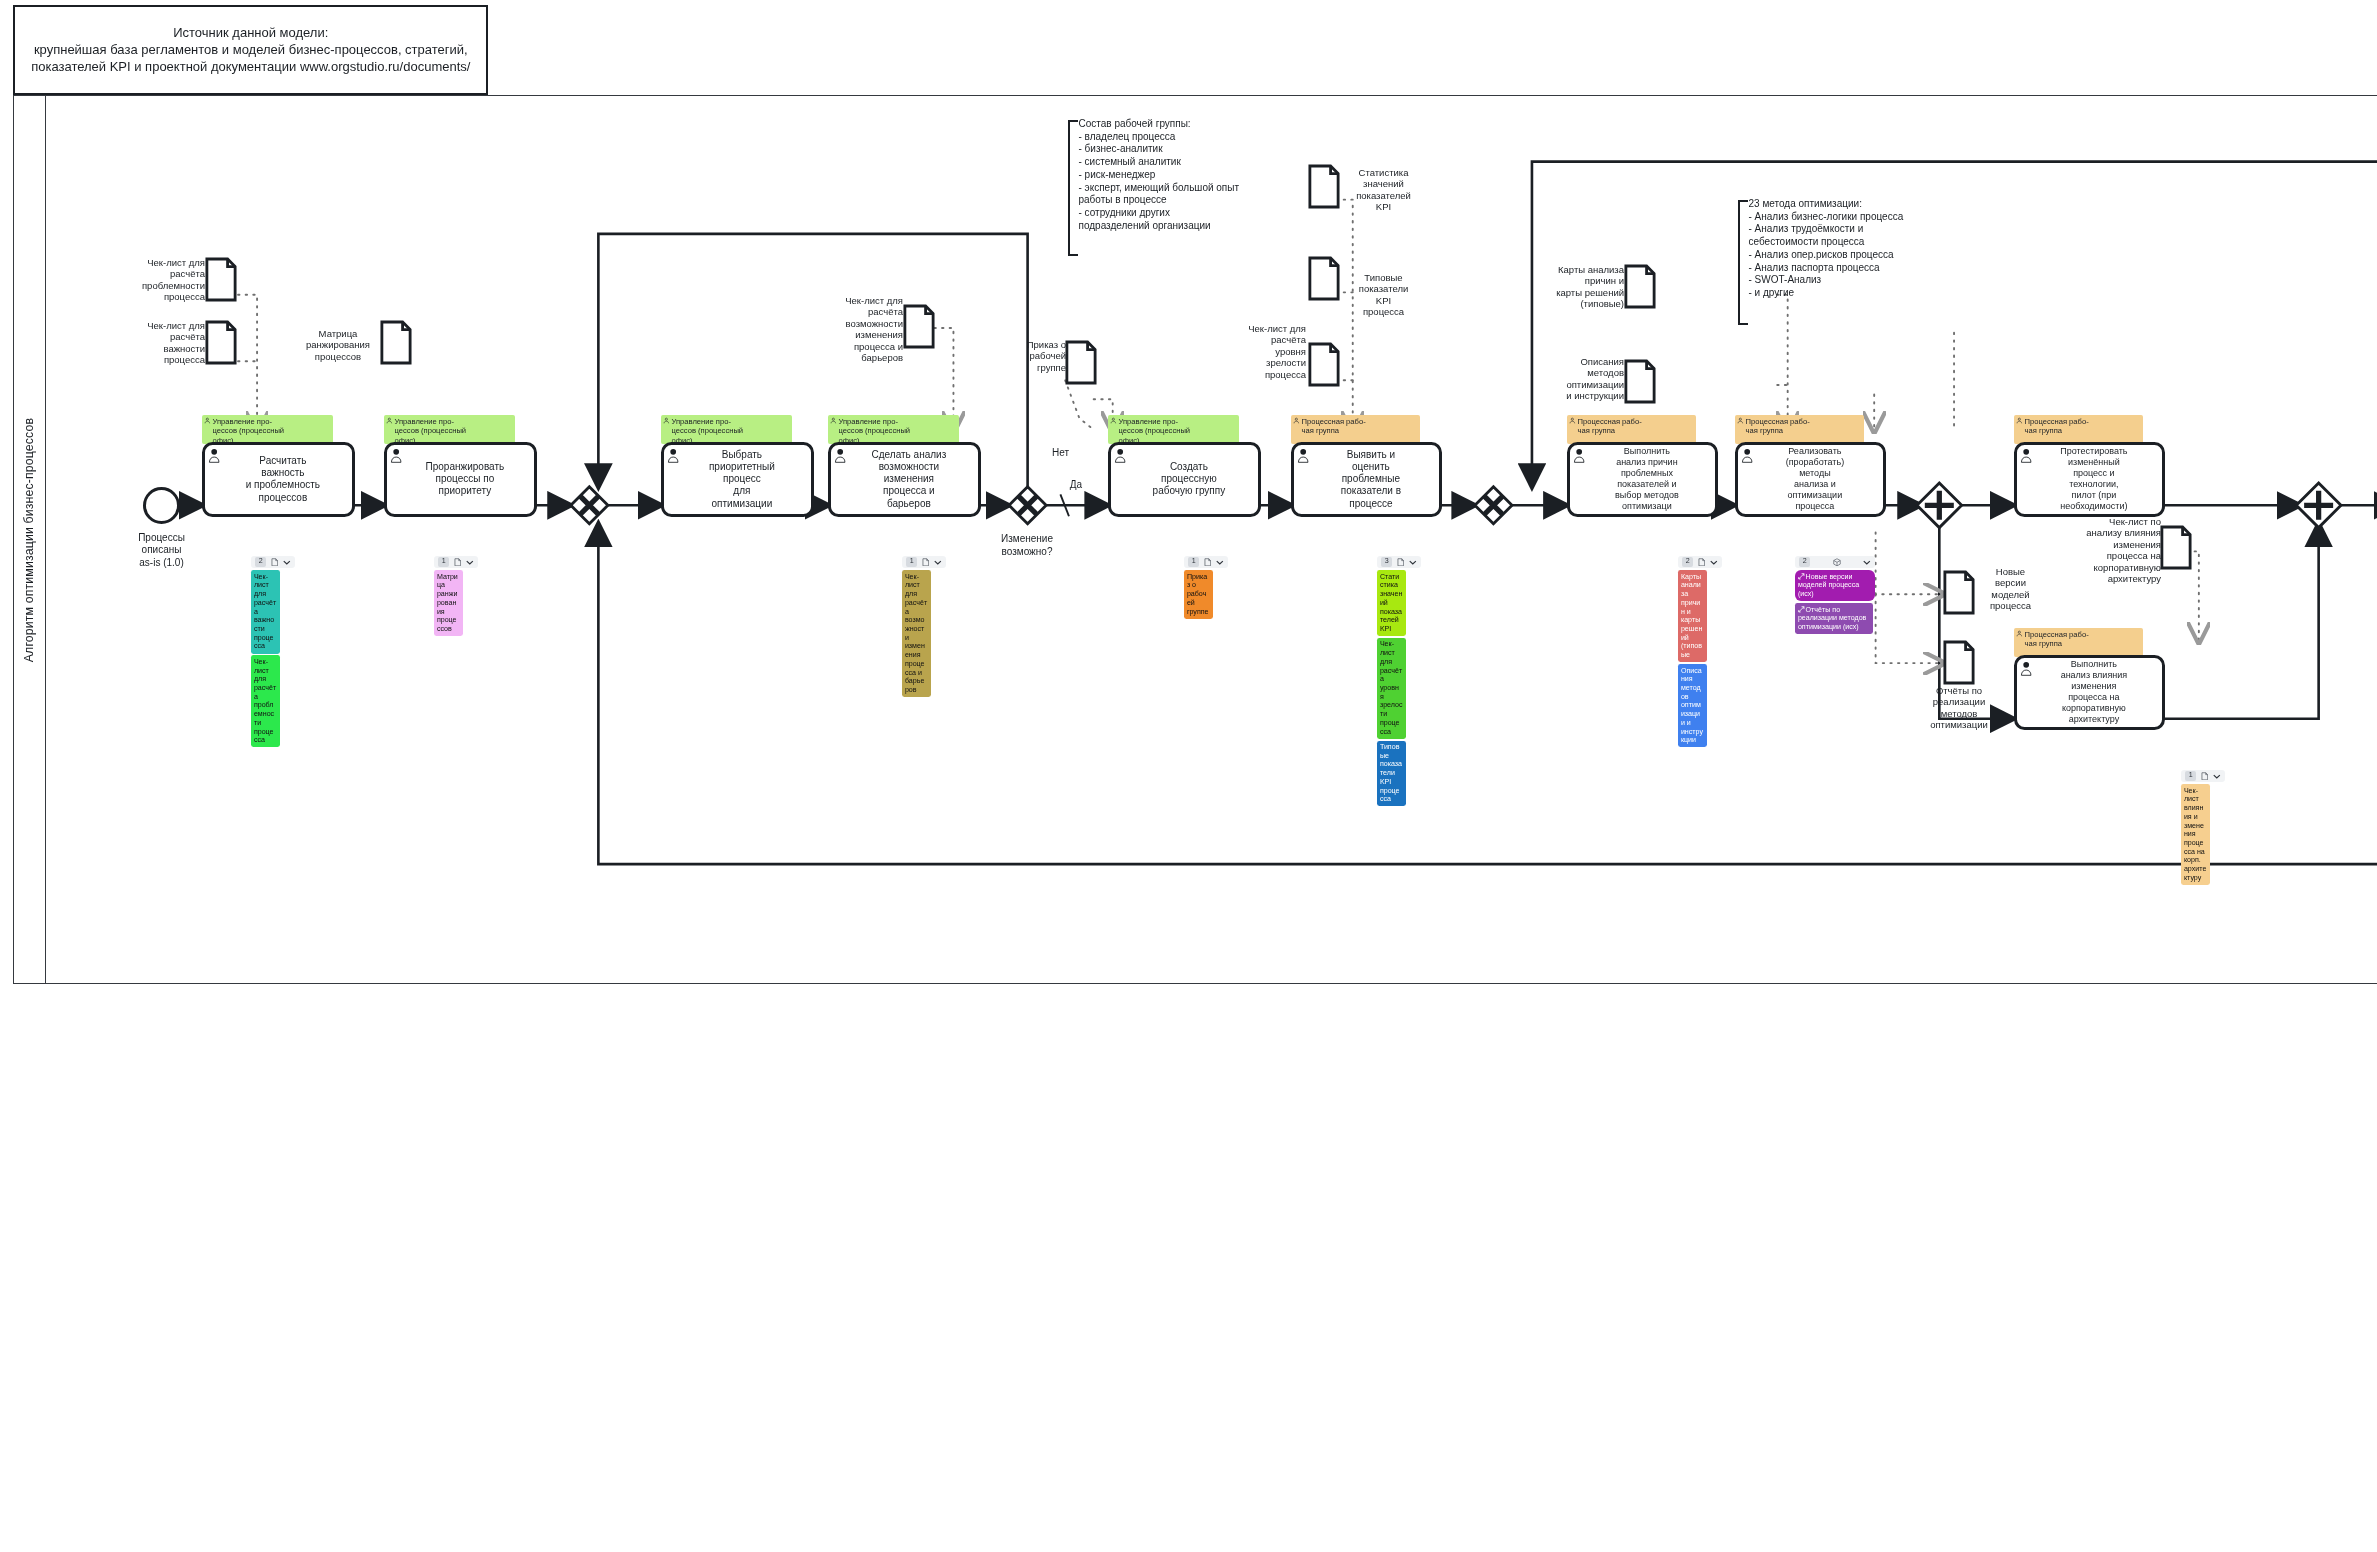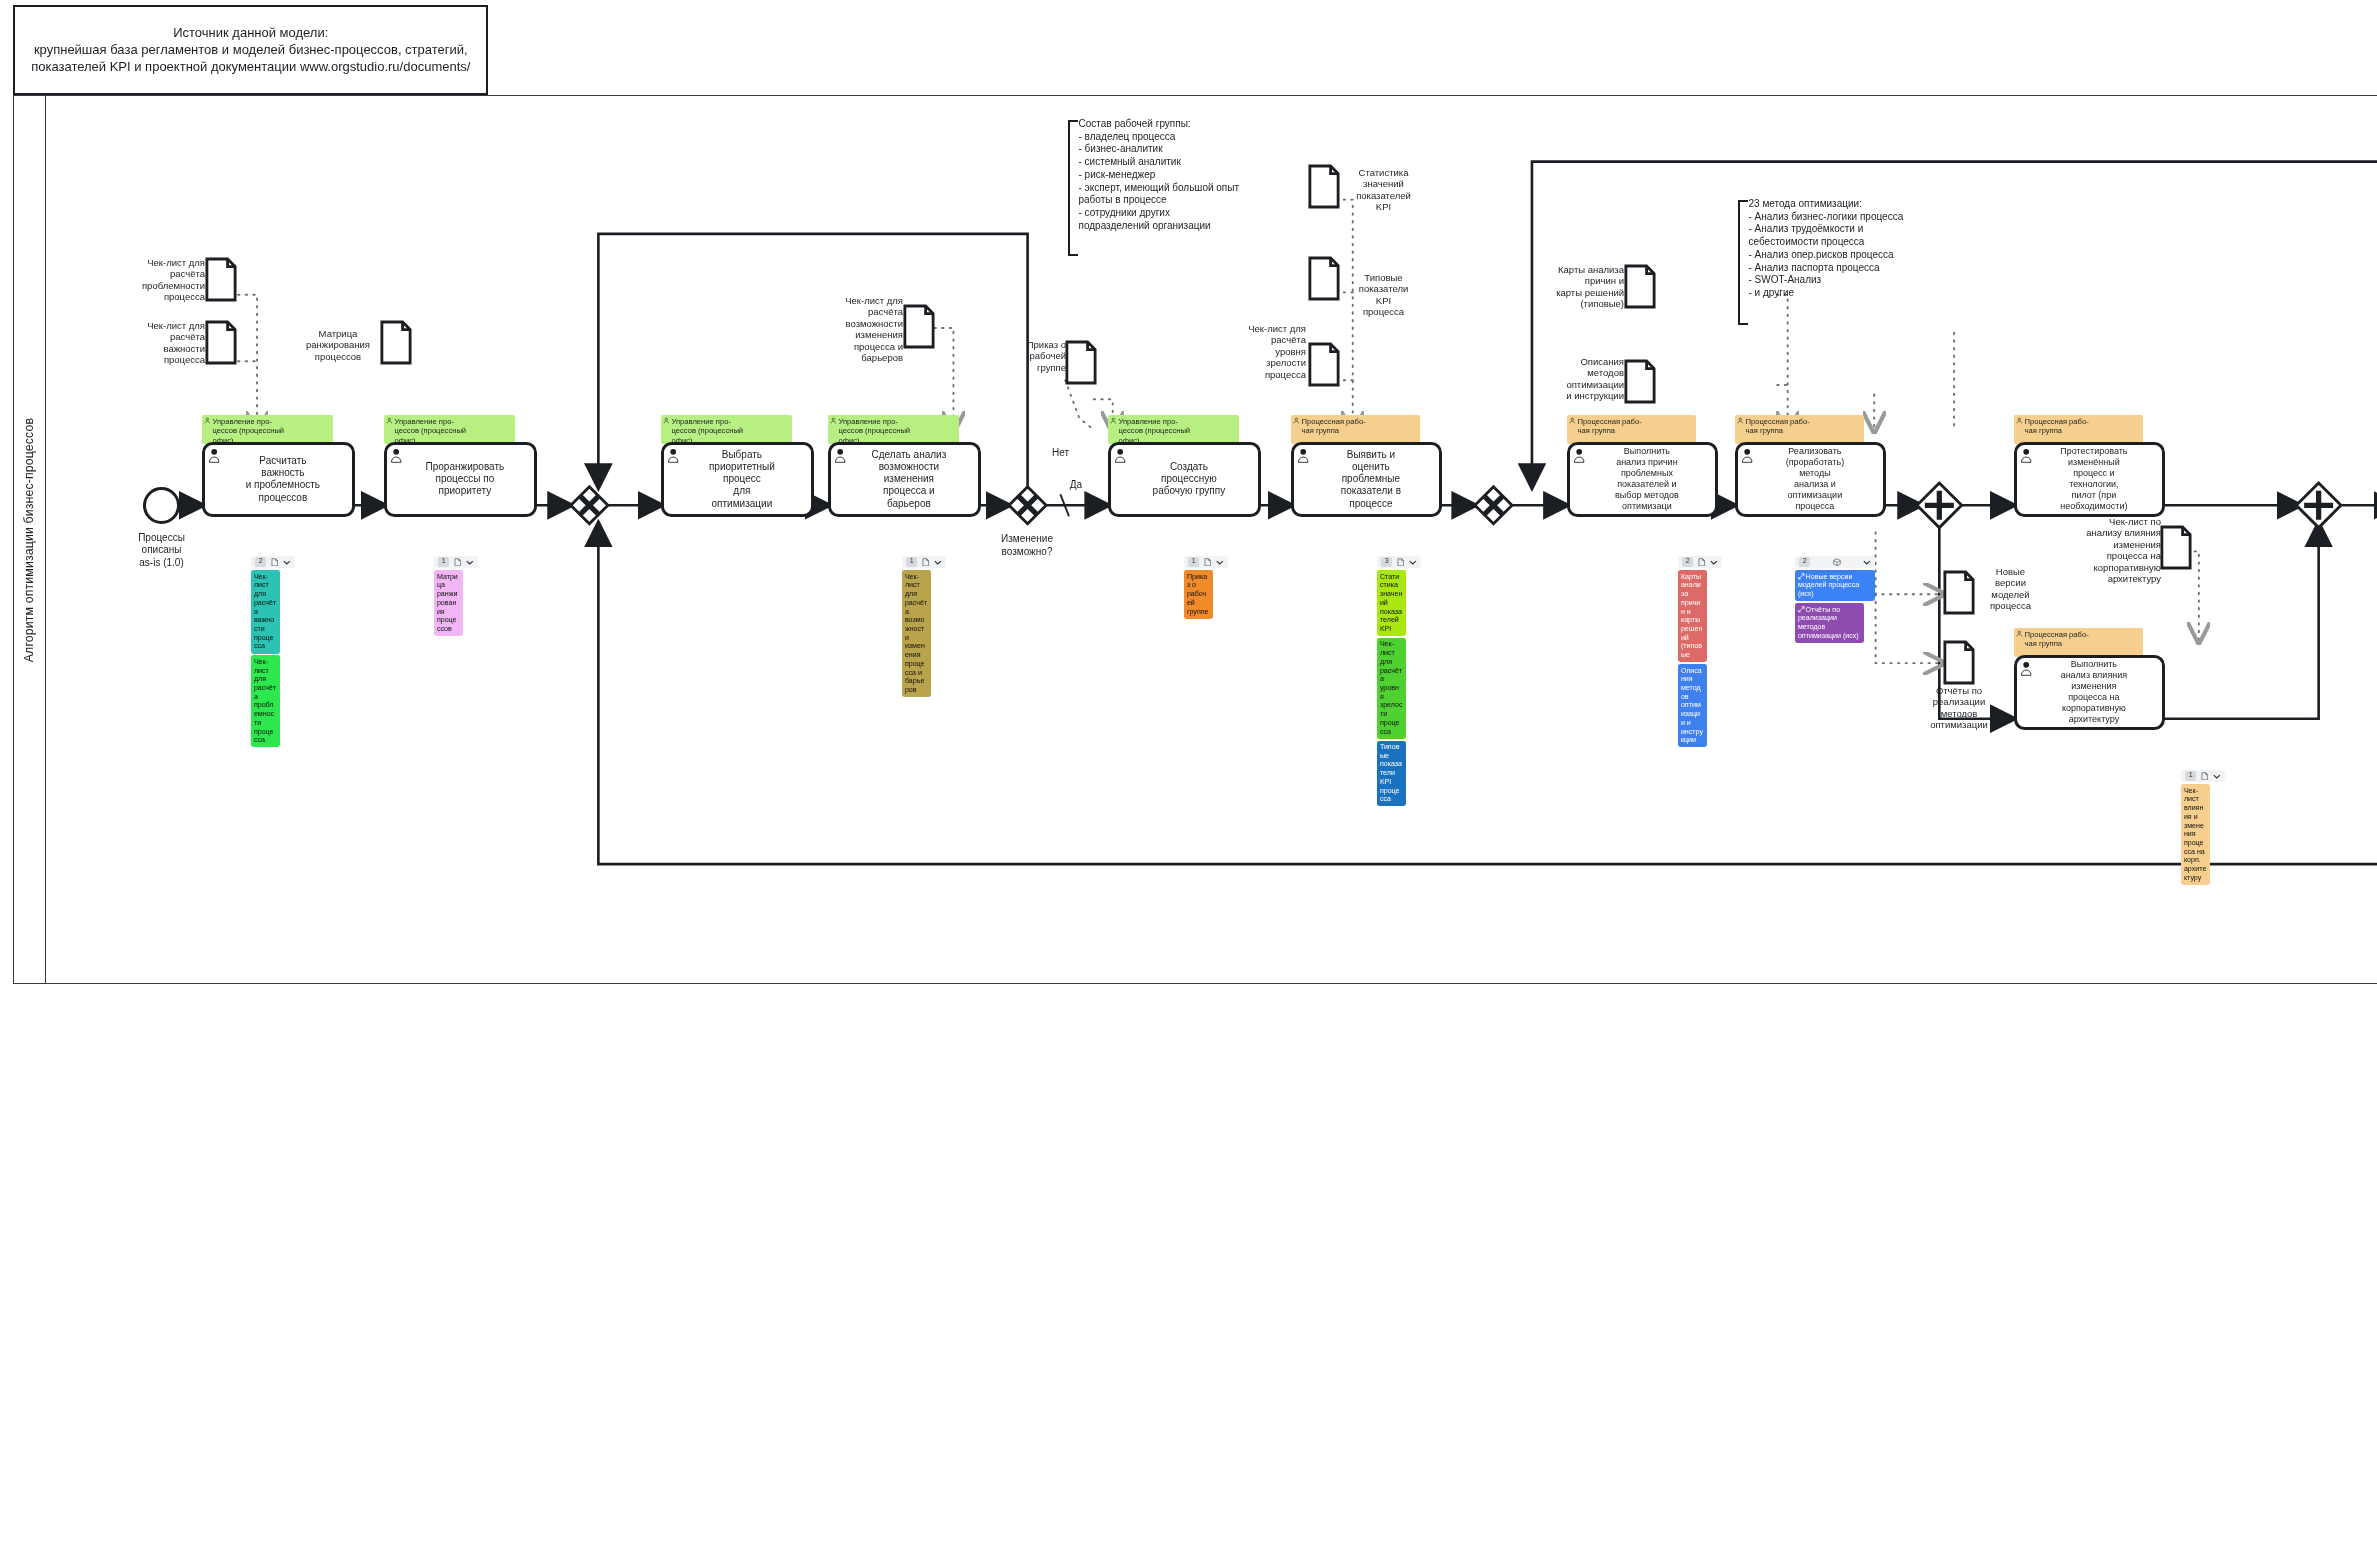--- a/index.html
+++ b/index.html
@@ -686,26 +686,26 @@
     <div class="attach-bar" style="width:80px;justify-content:space-between;">
       <span class="attach-count">2</span>
       <svg width="8" height="8.6" viewBox="0 0 17 18">
           <path d="M8.5 1.4 L15.4 5.2 V12.8 L8.5 16.6 L1.6 12.8 V5.2 Z" fill="none" stroke="#5a6069" stroke-width="1.5"></path>
           <path d="M1.6 5.2 L8.5 9 L15.4 5.2 M8.5 9 V16.6" fill="none" stroke="#5a6069" stroke-width="1.5"></path>
         </svg>
       <svg width="7.6" height="4.8" viewBox="0 0 16 10">
           <path d="M1.6 2.2 L8 8.2 L14.4 2.2" fill="none" stroke="#2c3138" stroke-width="2.4"></path>
         </svg>
     </div>
-    <div class="attach-chip lightfont" style="background:#3b82f6;width:80px;">
+    <div class="attach-chip lightfont" style="background:#a21caf;width:80px;border-radius:6px;">
       <svg class="linkico" viewBox="0 0 14 14">
           <path d="M1.5 12.5 L12.5 1.5 M12.5 1.5 H7.5 M12.5 1.5 V6.5 M1.5 12.5 H5.5 M1.5 12.5 V8.5" fill="none" stroke="#fff" stroke-width="1.7"></path>
         </svg><span>Новые версии моделей процесса (исх)</span>
     </div>
-    <div class="attach-chip lightfont" style="background:#8e4bb0;width:69px;">
+    <div class="attach-chip lightfont" style="background:#8e4bb0;width:78px;">
       <svg class="linkico" viewBox="0 0 14 14">
           <path d="M1.5 12.5 L12.5 1.5 M12.5 1.5 H7.5 M12.5 1.5 V6.5 M1.5 12.5 H5.5 M1.5 12.5 V8.5" fill="none" stroke="#fff" stroke-width="1.7"></path>
         </svg><span>Отчёты по реализации методов оптимизации (исх)</span>
     </div>
   </div>
 
   <div class="attach" style="left:2181px;top:770px;width:51px;">
     <div class="attach-bar">
       <span class="attach-count">1</span>
       <svg width="7.6" height="8.6" viewBox="0 0 16 18">

